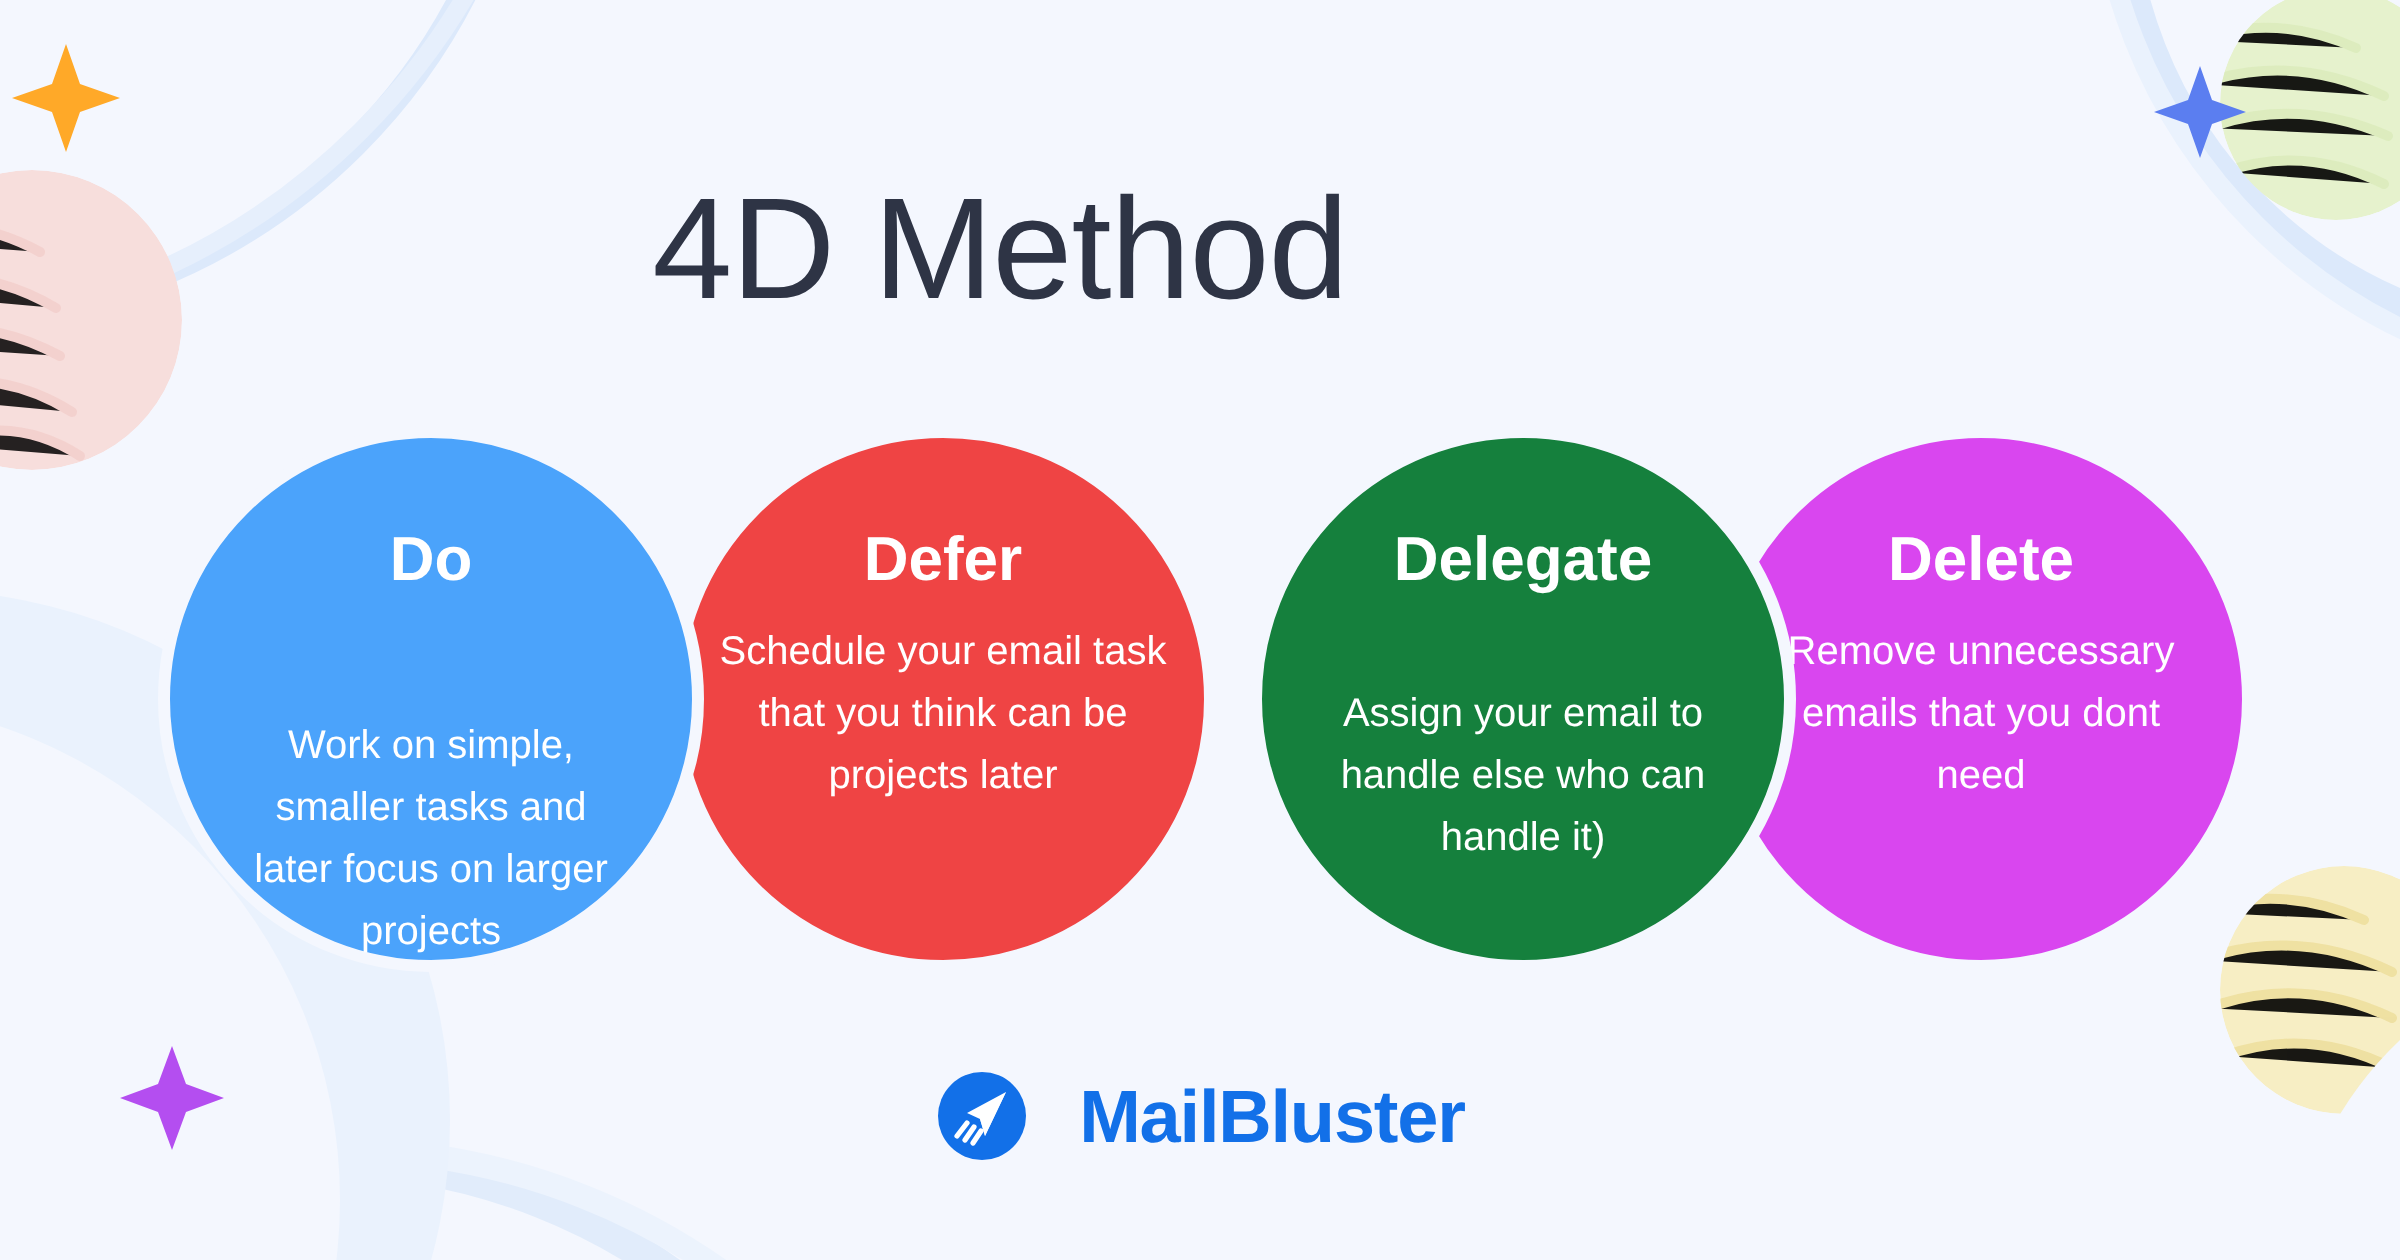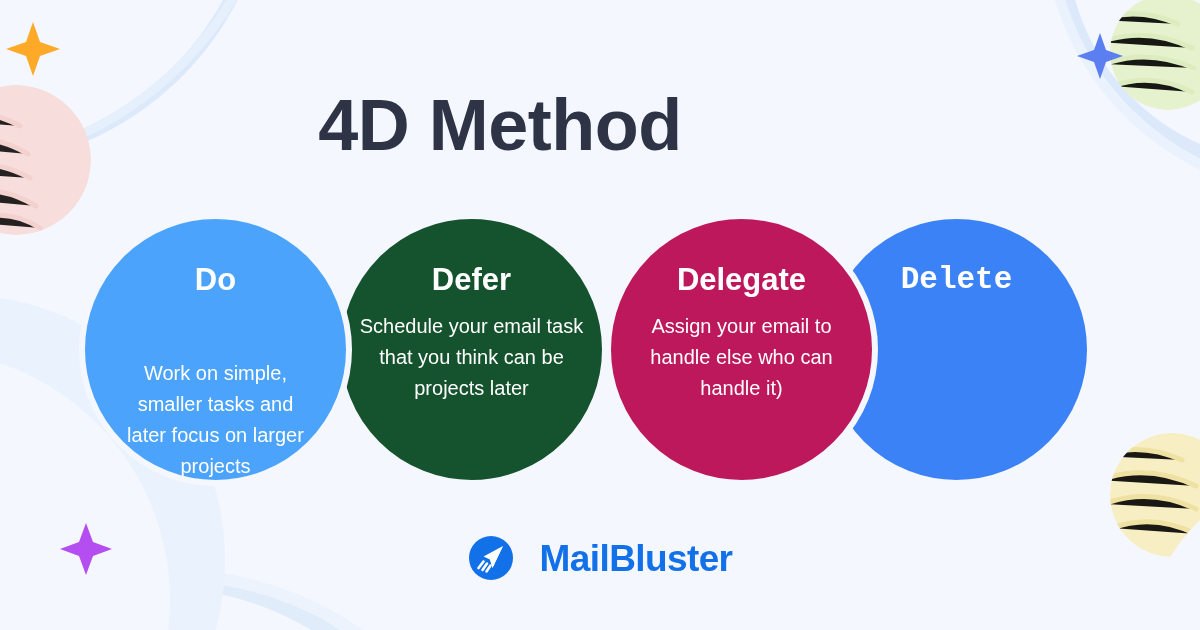--- a/index.html
+++ b/index.html
@@ -32,21 +32,21 @@
   }
 
   
   .title {
     position: absolute;
     top: 86px;
     left: 0;
     width: 1000px;
     text-align: center;
     font-size: 72px;
-    font-weight: bold;
+    font-weight: normal;
     letter-spacing: -0.5px;
     color: #2e3445;
     line-height: 1.1;
     z-index: 5;
   }
 
   
   .circles {
     position: absolute;
     top: 213px;
@@ -65,23 +65,23 @@
     display: flex;
     flex-direction: column;
     align-items: center;
     justify-content: flex-start;
     padding: 44px 16px 0 16px;
     text-align: center;
     color: #ffffff;
     border: 6px solid #f4f7fe;
   }
   .circle:nth-child(1) { left: 79px;  background: #4ba3fb; z-index: 4; }
-  .circle:nth-child(2) { left: 335px; background: #14532d; z-index: 3; }
-  .circle:nth-child(3) { left: 605px; background: #be185d; z-index: 2; }
-  .circle:nth-child(4) { left: 820px; background: #3b82f6; z-index: 1; font-family: Liberation Mono, monospace; }
+  .circle:nth-child(2) { left: 335px; background: #ef4444; z-index: 3; }
+  .circle:nth-child(3) { left: 625px; background: #15803d; z-index: 2; gap: 31px; }
+  .circle:nth-child(4) { left: 854px; background: #d946ef; z-index: 1; }
 
   .circle-heading {
     font-size: 31px;
     font-weight: bold;
     line-height: 1.1;
     margin: 0 0 14px 0;
     color: #ffffff;
     white-space: nowrap;
   }
   .circle-body {
@@ -234,20 +234,21 @@
       <div class="circle-body">Schedule your email task that you think can be projects later</div>
     </div>
 
     <div class="circle">
       <div class="circle-heading">Delegate</div>
       <div class="circle-body">Assign your email to handle else who can handle it)</div>
     </div>
 
     <div class="circle">
       <div class="circle-heading">Delete</div>
+      <div class="circle-body">Remove unnecessary emails that you dont need</div>
     </div>
 
   </div>
 
   <div class="logo">
     <svg class="logo-mark" viewBox="0 0 46 46" xmlns="http://www.w3.org/2000/svg">
       <circle cx="23" cy="23" r="22" fill="#1270e8"></circle>
       <path d="M 35 11 L 15.5 21.5 L 22 24.5 L 24.5 33 Z" fill="#ffffff"></path>
       <path d="M 22 24.5 L 35 11 L 24.5 33 Z" fill="#ffffff" opacity="0.92"></path>
       <g stroke="#ffffff" stroke-width="2.6" stroke-linecap="round" fill="none">

